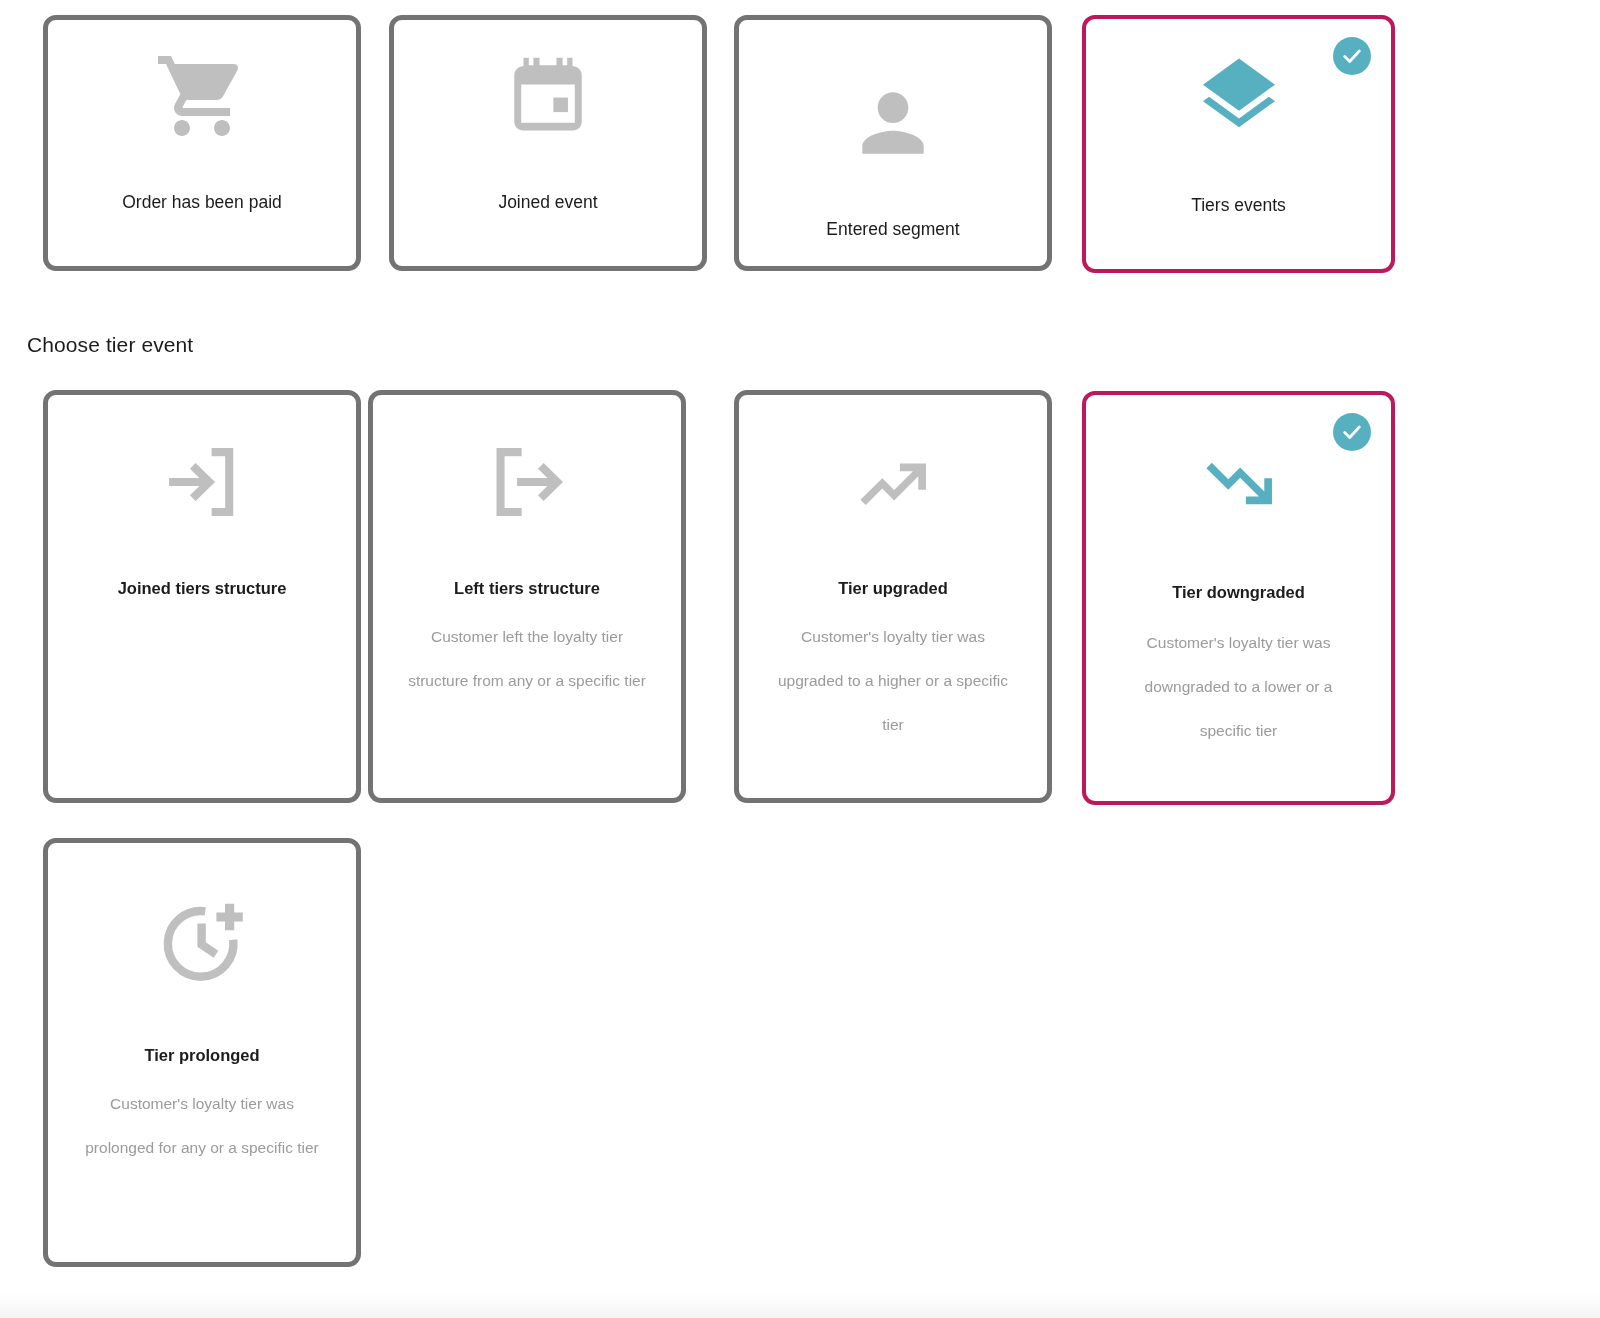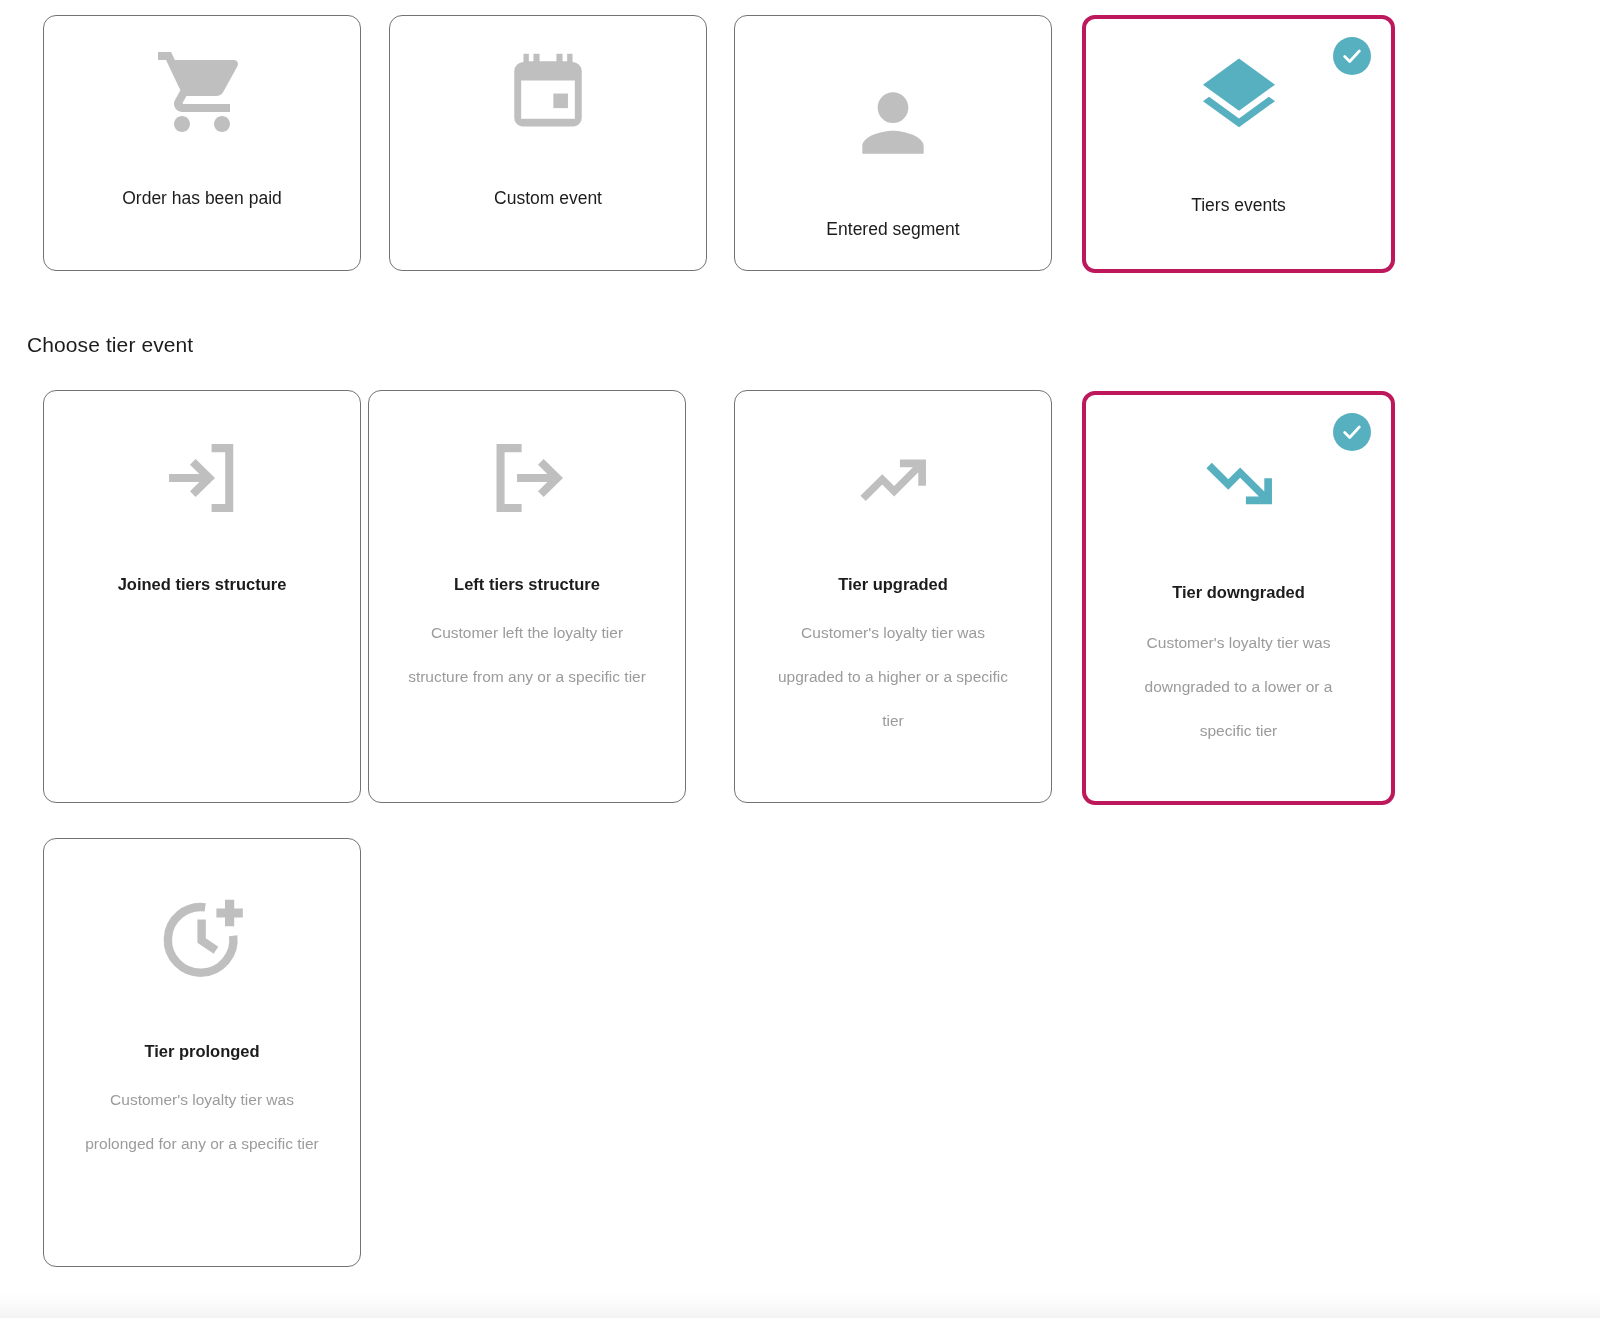--- a/index.html
+++ b/index.html
@@ -18,21 +18,21 @@
     width: 1600px;
     height: 1318px;
     background: #ffffff;
     overflow: hidden;
   }
 
   
   .card {
     position: absolute;
     background: #ffffff;
-    border: 1px solid #737373;
+    border: 5px solid #737373;
     border-radius: 13px;
     display: flex;
     flex-direction: column;
     align-items: center;
   }
   .card.selected {
     border: 4px solid #be185d;
   }
 
   .check-badge {
@@ -166,21 +166,21 @@
     <div class="trigger-label">Order has been paid</div>
   </div>
 
   <div class="card trigger-card" id="card-custom-event">
     <div class="card-icon">
       <svg width="92" height="92" viewBox="0 0 24 24" fill="#bfbfbf">
         <path d="M17 2v2h-1.2V2h-1.6v2H9.8V2H8.2v2H7V2H5.6v2.2A2.4 2.4 0 0 0 3.2 6.6v12.2A2.2 2.2 0 0 0 5.4 21h13.2a2.2 2.2 0 0 0 2.2-2.2V6.6a2.4 2.4 0 0 0-2.4-2.4V2H17zM19 19H5V9h14v10z"></path>
         <rect x="13.4" y="12.4" width="3.8" height="3.8"></rect>
       </svg>
     </div>
-    <div class="trigger-label">Custom event</div>
+    <div class="trigger-label">Joined event</div>
   </div>
 
   <div class="card trigger-card" id="card-entered-seg">
     <div class="card-icon">
       <svg width="92" height="92" viewBox="0 0 24 24" fill="#bfbfbf">
         <path d="M12 12c2.21 0 4-1.79 4-4s-1.79-4-4-4-4 1.79-4 4 1.79 4 4 4zm0 2c-2.67 0-8 1.34-8 4v2h16v-2c0-2.66-5.33-4-8-4z"></path>
       </svg>
     </div>
     <div class="trigger-label">Entered segment</div>
   </div>

